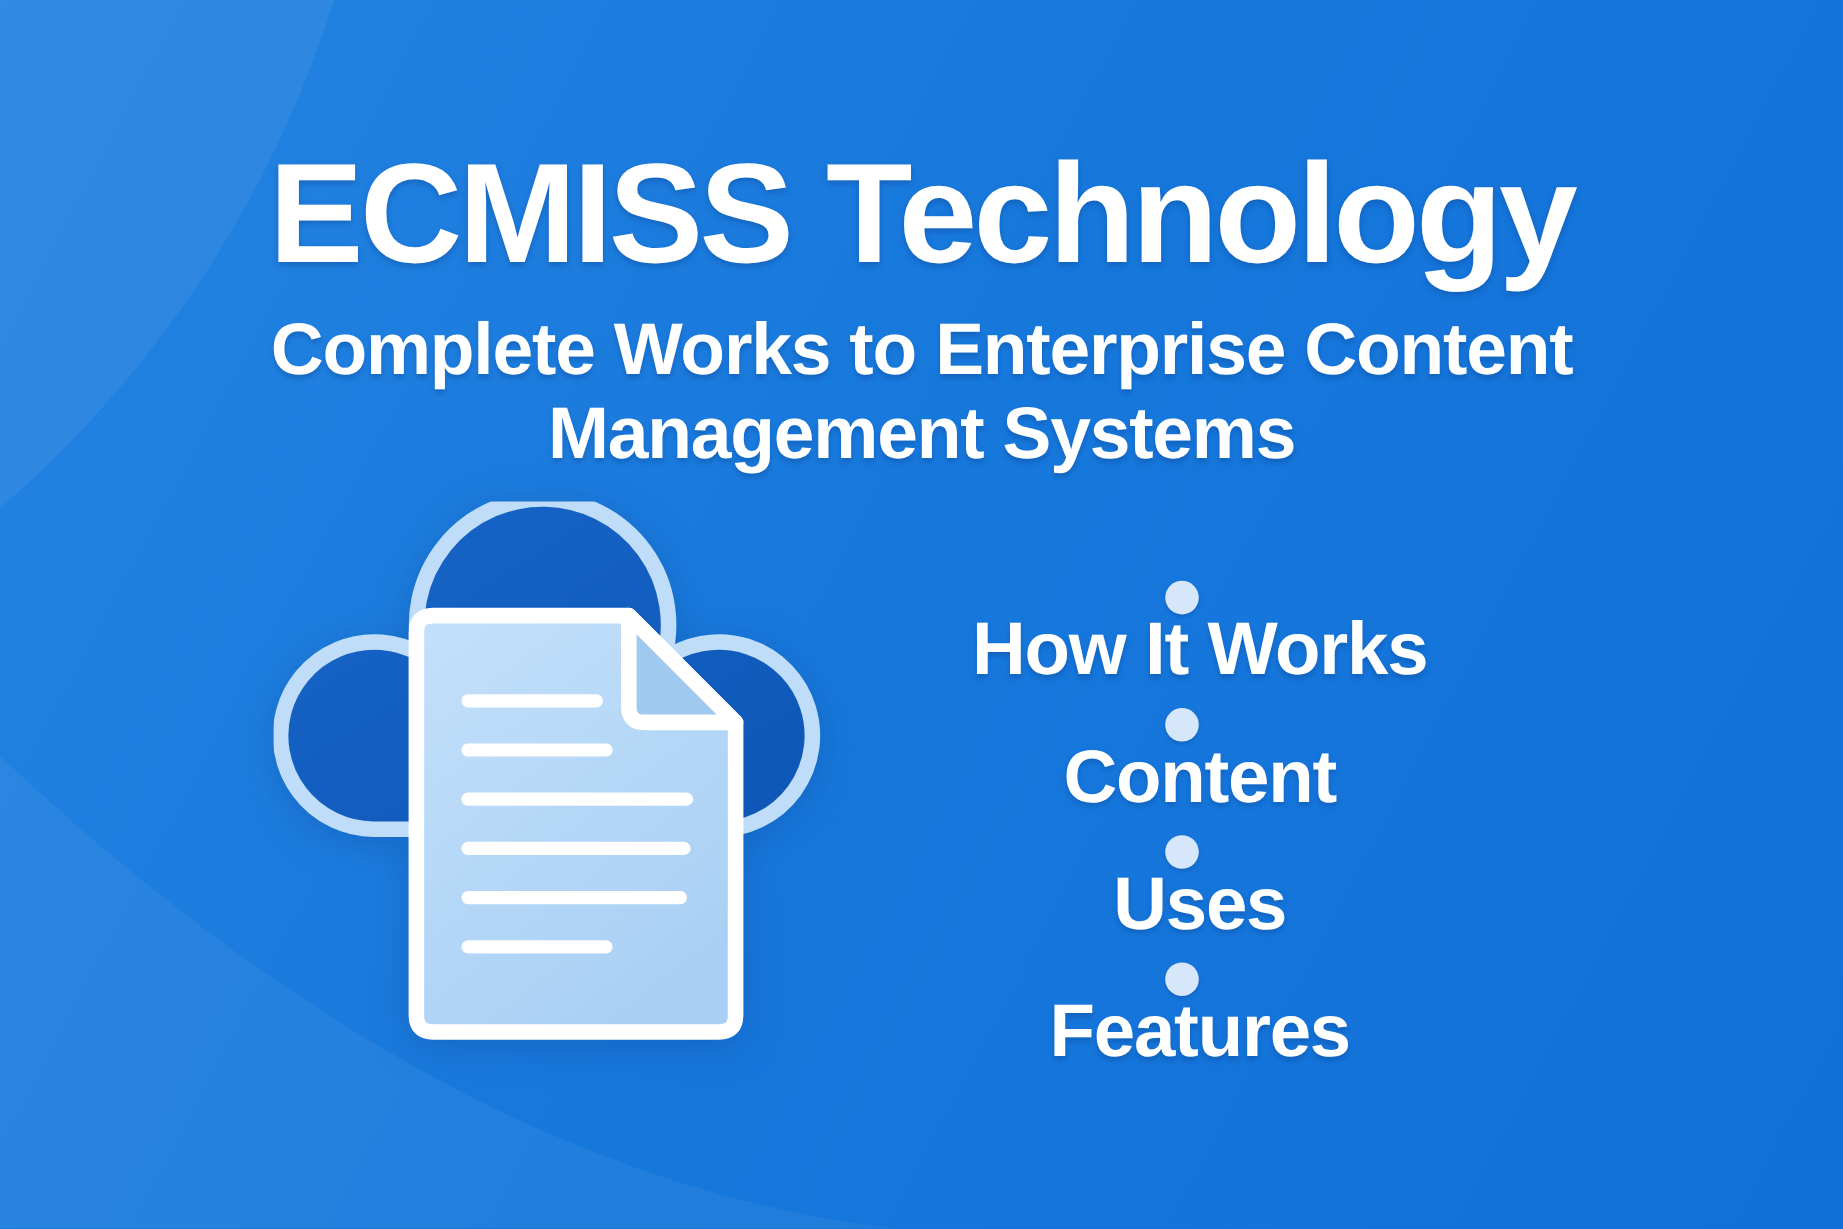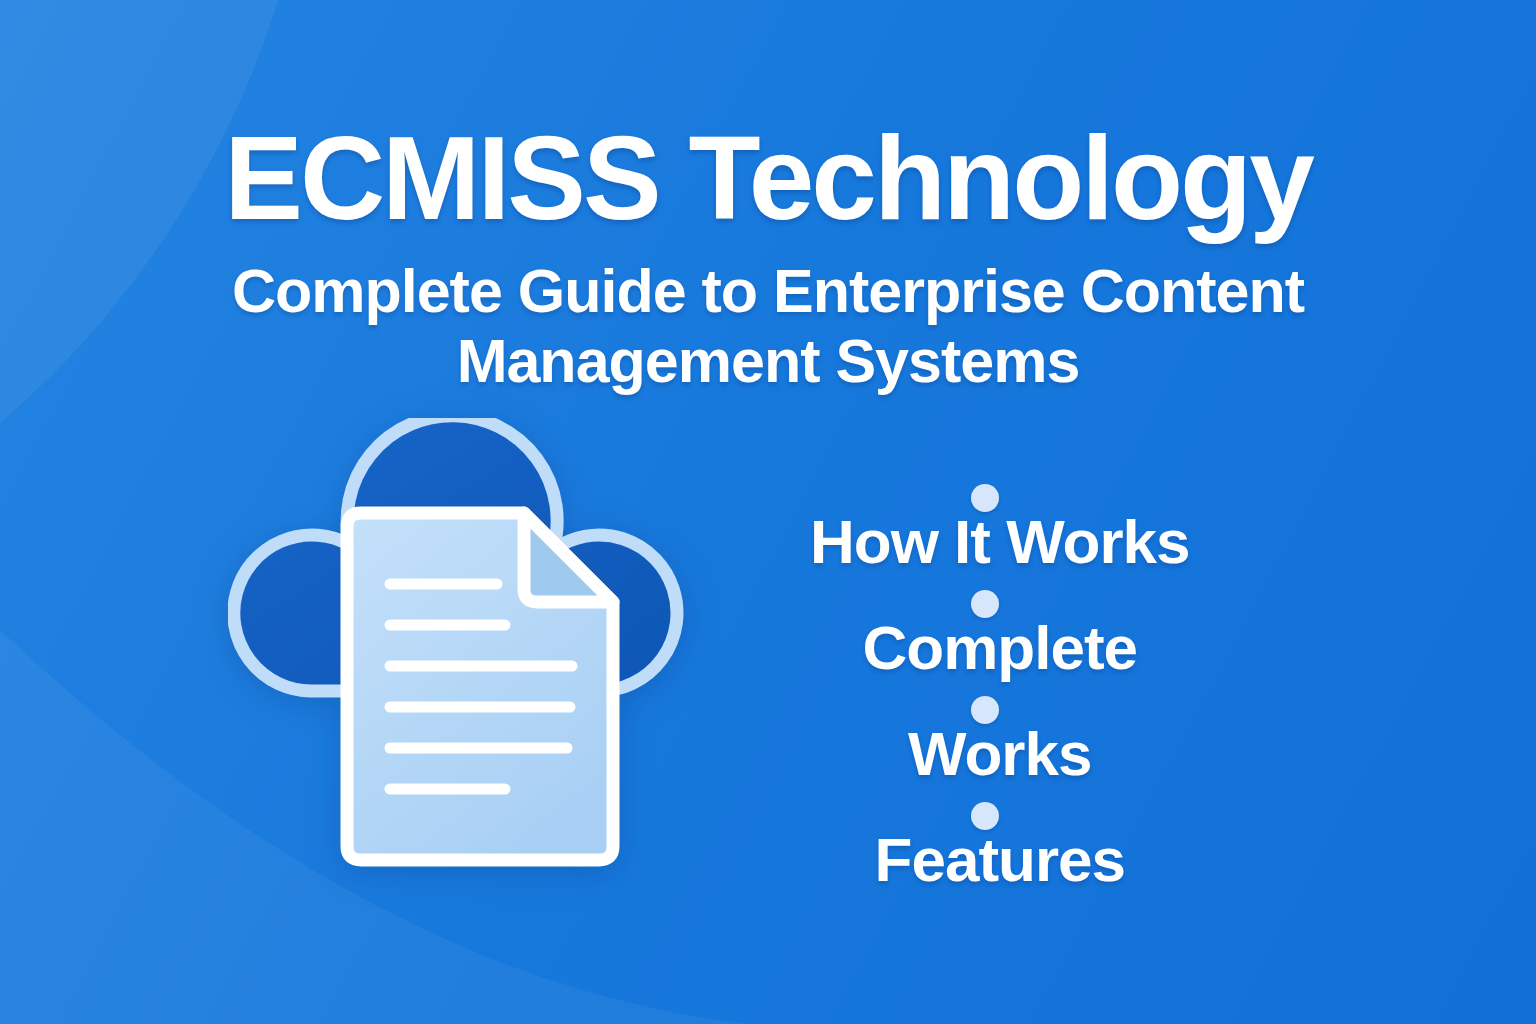--- a/index.html
+++ b/index.html
@@ -63,21 +63,21 @@
 <body>
 
 <div class="stage">
 
   <svg class="bg-decor" viewBox="0 0 1536 1024" aria-hidden="true">
     <circle cx="-600" cy="-274" r="920" fill="rgba(255,255,255,0.06)"></circle>
     <path d="M 0,630 Q 375,983 750,1024 L 0,1024 Z" fill="rgba(255,255,255,0.05)"></path>
   </svg>
 
   <h1 class="title">ECMISS Technology</h1>
-  <h2 class="subtitle">Complete Guide to Enterprise Content
+  <h2 class="subtitle">Complete Works to Enterprise Content
 Management Systems</h2>
 
   <svg class="illustration" viewBox="0 0 460 450" aria-hidden="true">
     <defs>
       <linearGradient id="cloudGrad" x1="0" y1="0" x2="1" y2="1">
         <stop offset="0" stop-color="#1866CA"></stop>
         <stop offset="1" stop-color="#0D56B5"></stop>
       </linearGradient>
       <linearGradient id="docGrad" x1="0" y1="0" x2="0.6" y2="1">
         <stop offset="0" stop-color="#C4E0FA"></stop>
@@ -101,25 +101,25 @@
     </g>
   </svg>
 
   <ul class="topics">
     <li>
       <span class="dot"></span>
       <span class="label">How It Works</span>
     </li>
     <li>
       <span class="dot"></span>
-      <span class="label">Complete</span>
+      <span class="label">Content</span>
     </li>
     <li>
       <span class="dot"></span>
-      <span class="label">Works</span>
+      <span class="label">Uses</span>
     </li>
     <li>
       <span class="dot"></span>
       <span class="label">Features</span>
     </li>
   </ul>
 
 </div>
 
 </body></html>

